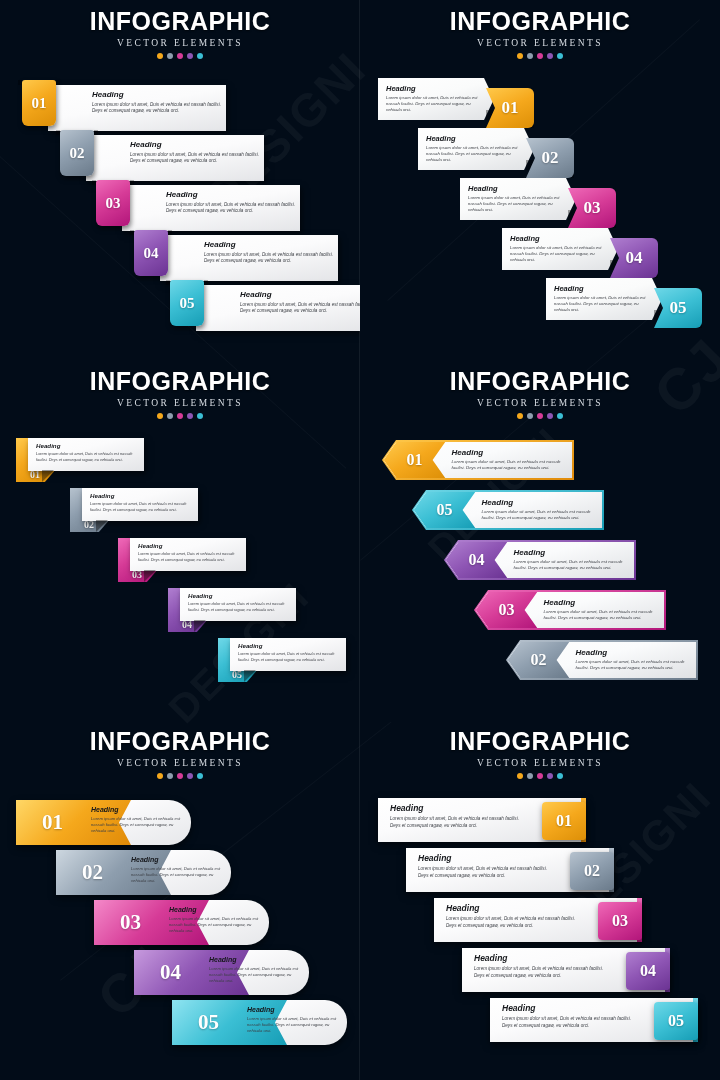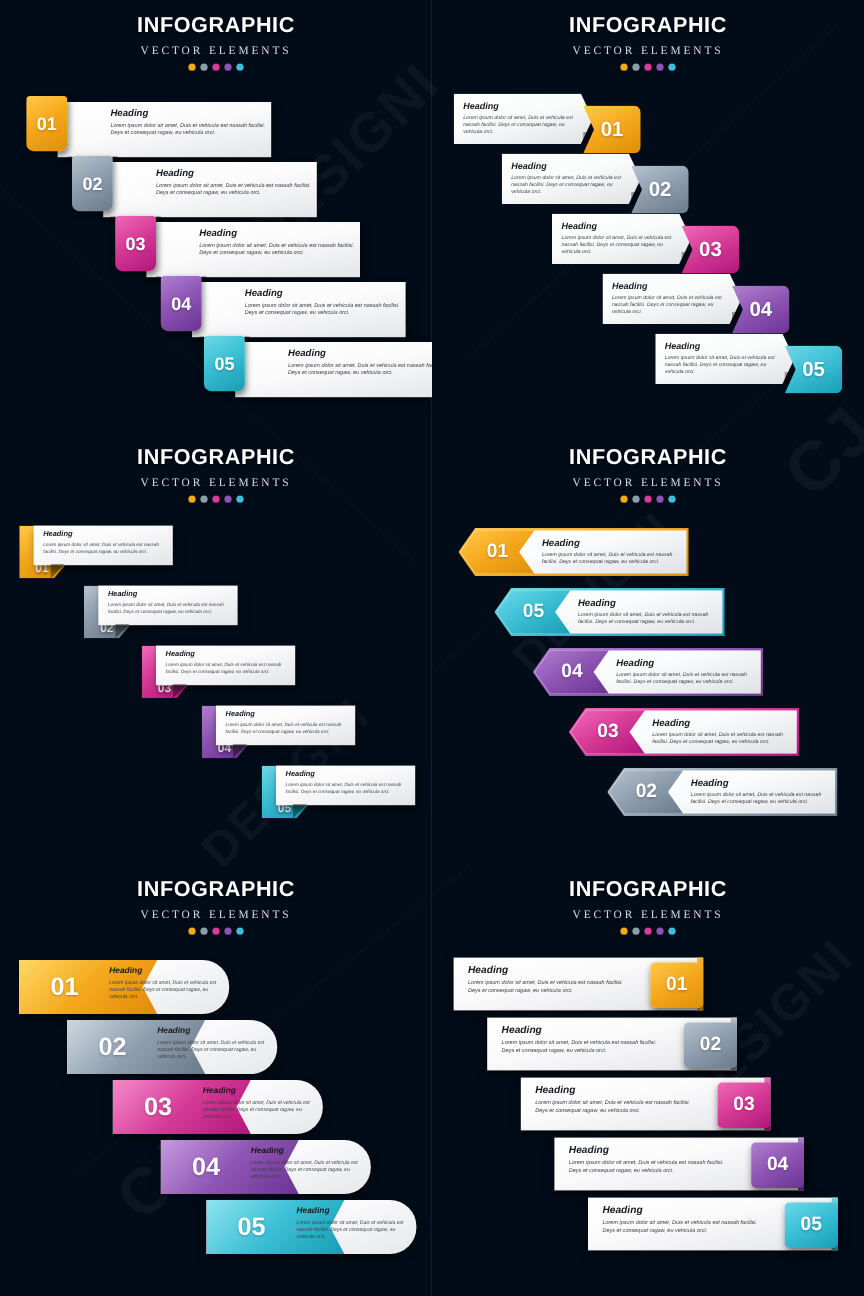--- a/index.html
+++ b/index.html
@@ -27,41 +27,41 @@
   .panel{
     position:absolute; width:360px; height:360px; overflow:hidden; z-index:5;
   }
   .divider-v{
     position:absolute; left:359px; top:0; width:1px; height:1080px;
     background:rgba(255,255,255,.07); z-index:6;
   }
   
   .hdr{ position:absolute; left:0; top:0; width:360px; text-align:center; }
   .hdr .t1{
-    color:#ffffff; font-size:18px; font-weight:700; letter-spacing:.5px;
+    color:#ffffff; font-size:25px; font-weight:700; letter-spacing:.5px;
     line-height:30px; padding-top:6px;
     text-shadow:0 1px 2px rgba(0,0,0,.6);
   }
   .hdr .t2{
     color:#d8dde3; font-size:9.5px; letter-spacing:2.4px; line-height:12px;
     margin-top:1px;
     font-family:Liberation Serif, serif;
   }
   .dots{ margin-top:4px; display:flex; gap:4px; justify-content:center; }
   .dots i{ width:6px; height:6px; border-radius:50%; display:block; }
   .htxt{
     font-style:italic; font-weight:700; color:#16181c;
     font-family:"Liberation Sans", sans-serif;
   }
   .btxt{
     font-style:italic; color:#3c3f45; font-family:"Liberation Sans", sans-serif;
     line-height:1.45;
   }
   .numtxt{
-    color:#fff; font-weight:700; font-family:Liberation Sans, sans-serif;
+    color:#fff; font-weight:700; font-family:Liberation Serif, serif;
     text-shadow:0 1px 2px rgba(0,0,0,.28);
   }
 
   
   .p1row{ position:absolute; }
   .p1bar{
     position:absolute; left:26px; top:0; height:46px;
     background:linear-gradient(170deg,#ffffff 0%,#fbfbfc 45%,#e4e5e8 100%);
     box-shadow:2px 3px 6px rgba(0,0,0,.55);
   }

